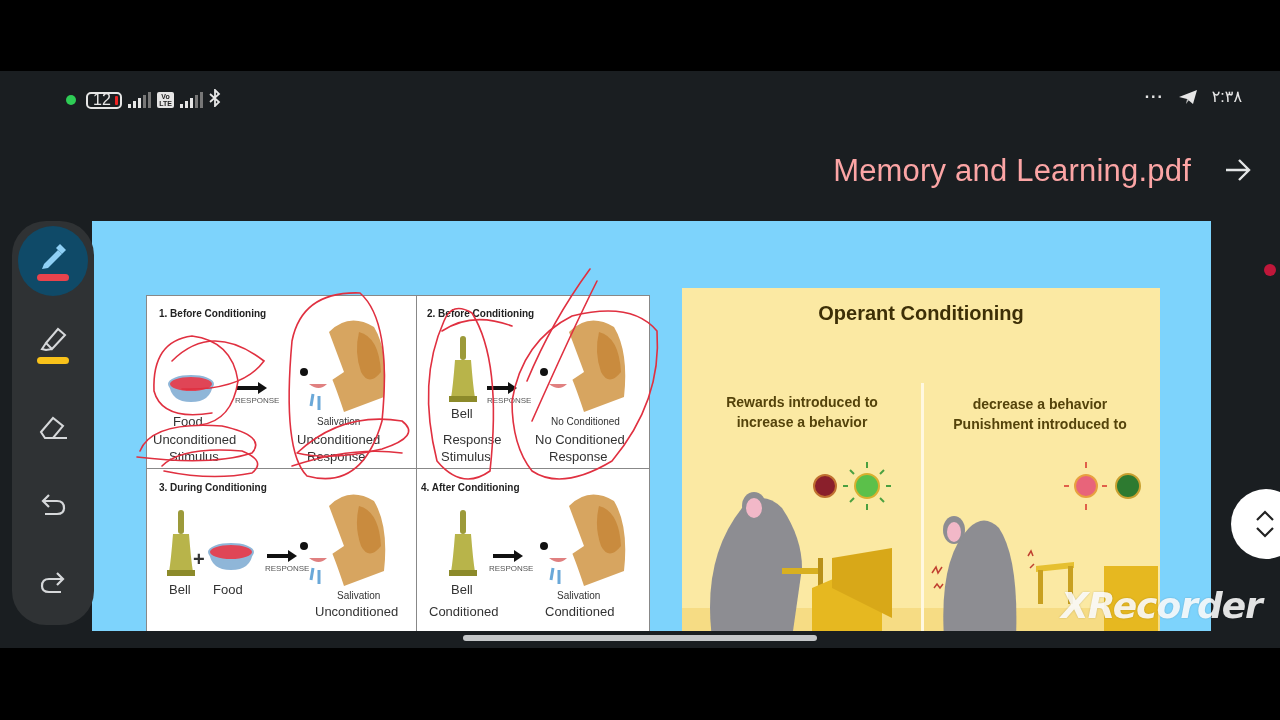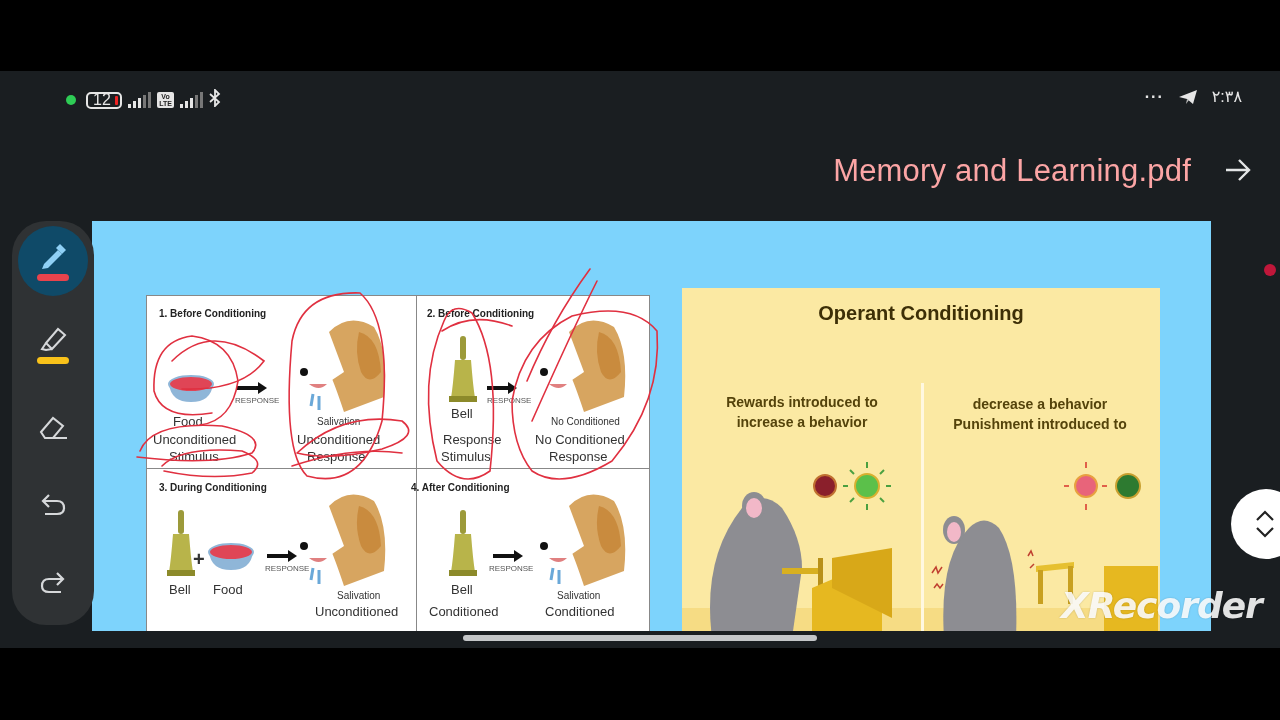--- a/index.html
+++ b/index.html
@@ -187,21 +187,21 @@
           <path d="M30 20 Q50 0 75 15 Q90 40 85 85 L45 100 Q35 70 30 60 Z" fill="#d7a560"></path>
           <path d="M30 20 Q20 40 4 60 Q10 70 30 70 L45 60 Z" fill="#fff"></path>
           <path d="M60 20 Q80 25 82 60 Q70 75 62 60 Q55 40 60 20Z" fill="#c98b3e"></path>
           <circle cx="5" cy="60" r="4" fill="#111"></circle>
           <path d="M10 72 Q20 80 28 72" fill="#e08080"></path>
           <path d="M14 82 L12 94 M20 84 L20 98" stroke="#6aa8d8" stroke-width="3"></path>
         </svg>
       <div class="lbl sm" style="left:190px;top:294px">Salivation</div>
       <div class="lbl" style="left:168px;top:308px">Unconditioned</div>
 
-      <div class="cell-title" style="left:264px;top:186px">4. After Conditioning</div>
+      <div class="cell-title" style="left:274px;top:186px">4. After Conditioning</div>
       <svg style="position:absolute;left:302px;top:214px" width="28" height="68">
           <rect x="11" y="0" width="6" height="24" rx="3" fill="#9c9a3a"></rect>
           <path d="M6 24 Q4 50 2 62 H26 Q24 50 22 24 Z" fill="#b8b44a"></path>
           <rect x="0" y="60" width="28" height="6" fill="#8c8a2a"></rect>
         </svg>
       <div class="arrow" style="left:346px;top:258px;width:22px"></div>
       <div class="resp" style="left:342px;top:268px">RESPONSE</div>
       <div class="lbl" style="left:304px;top:286px">Bell</div>
       <div class="lbl" style="left:282px;top:308px">Conditioned</div>
       <svg style="position:absolute;left:392px;top:190px" width="90" height="104">

